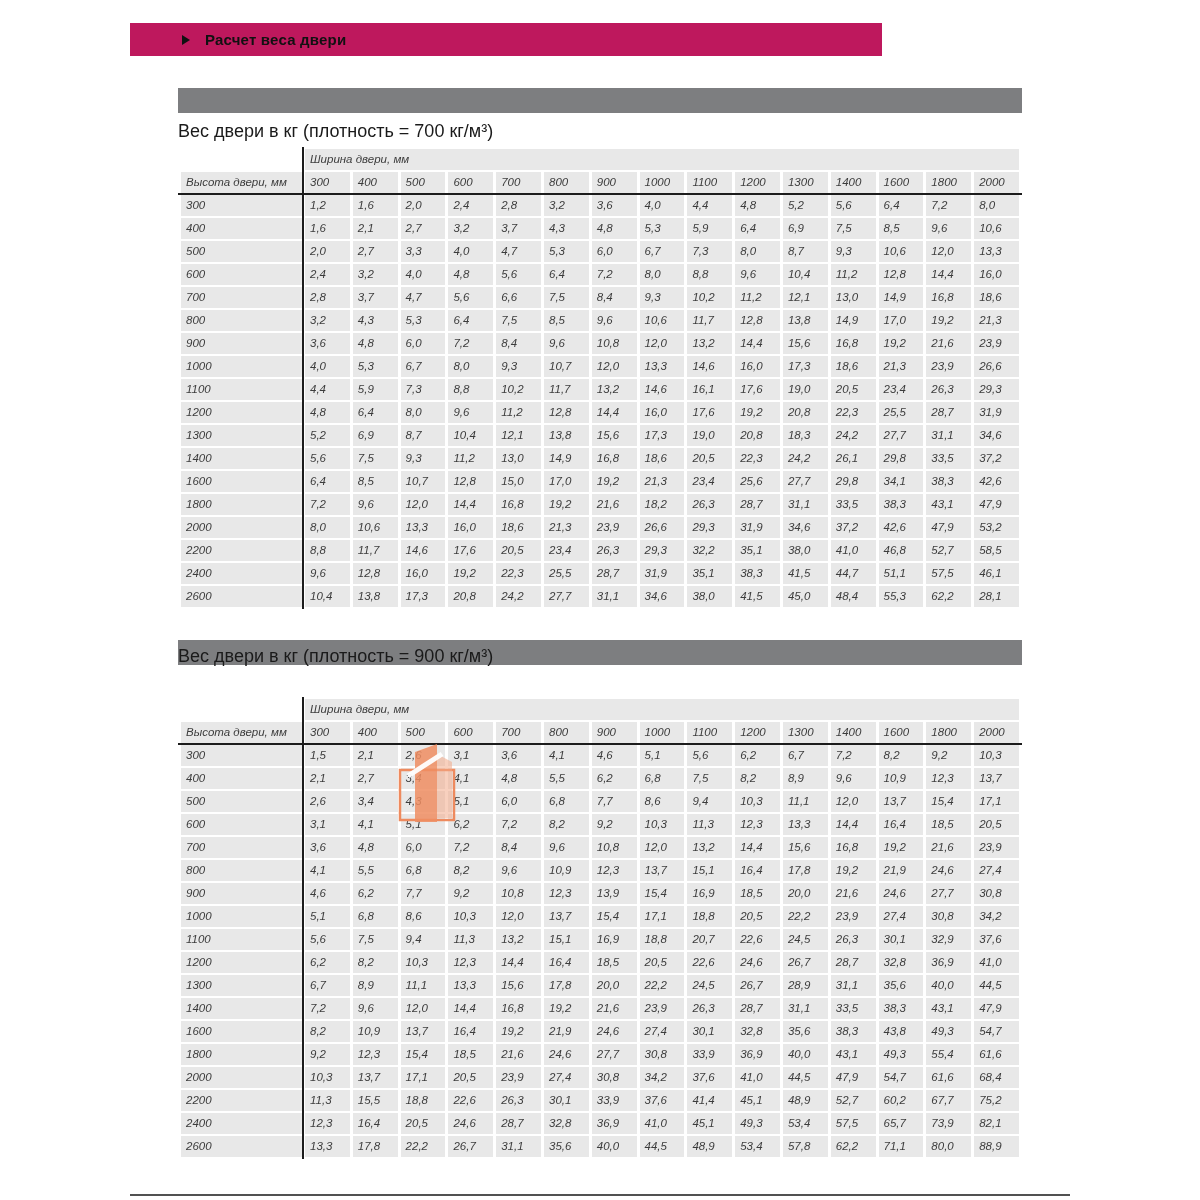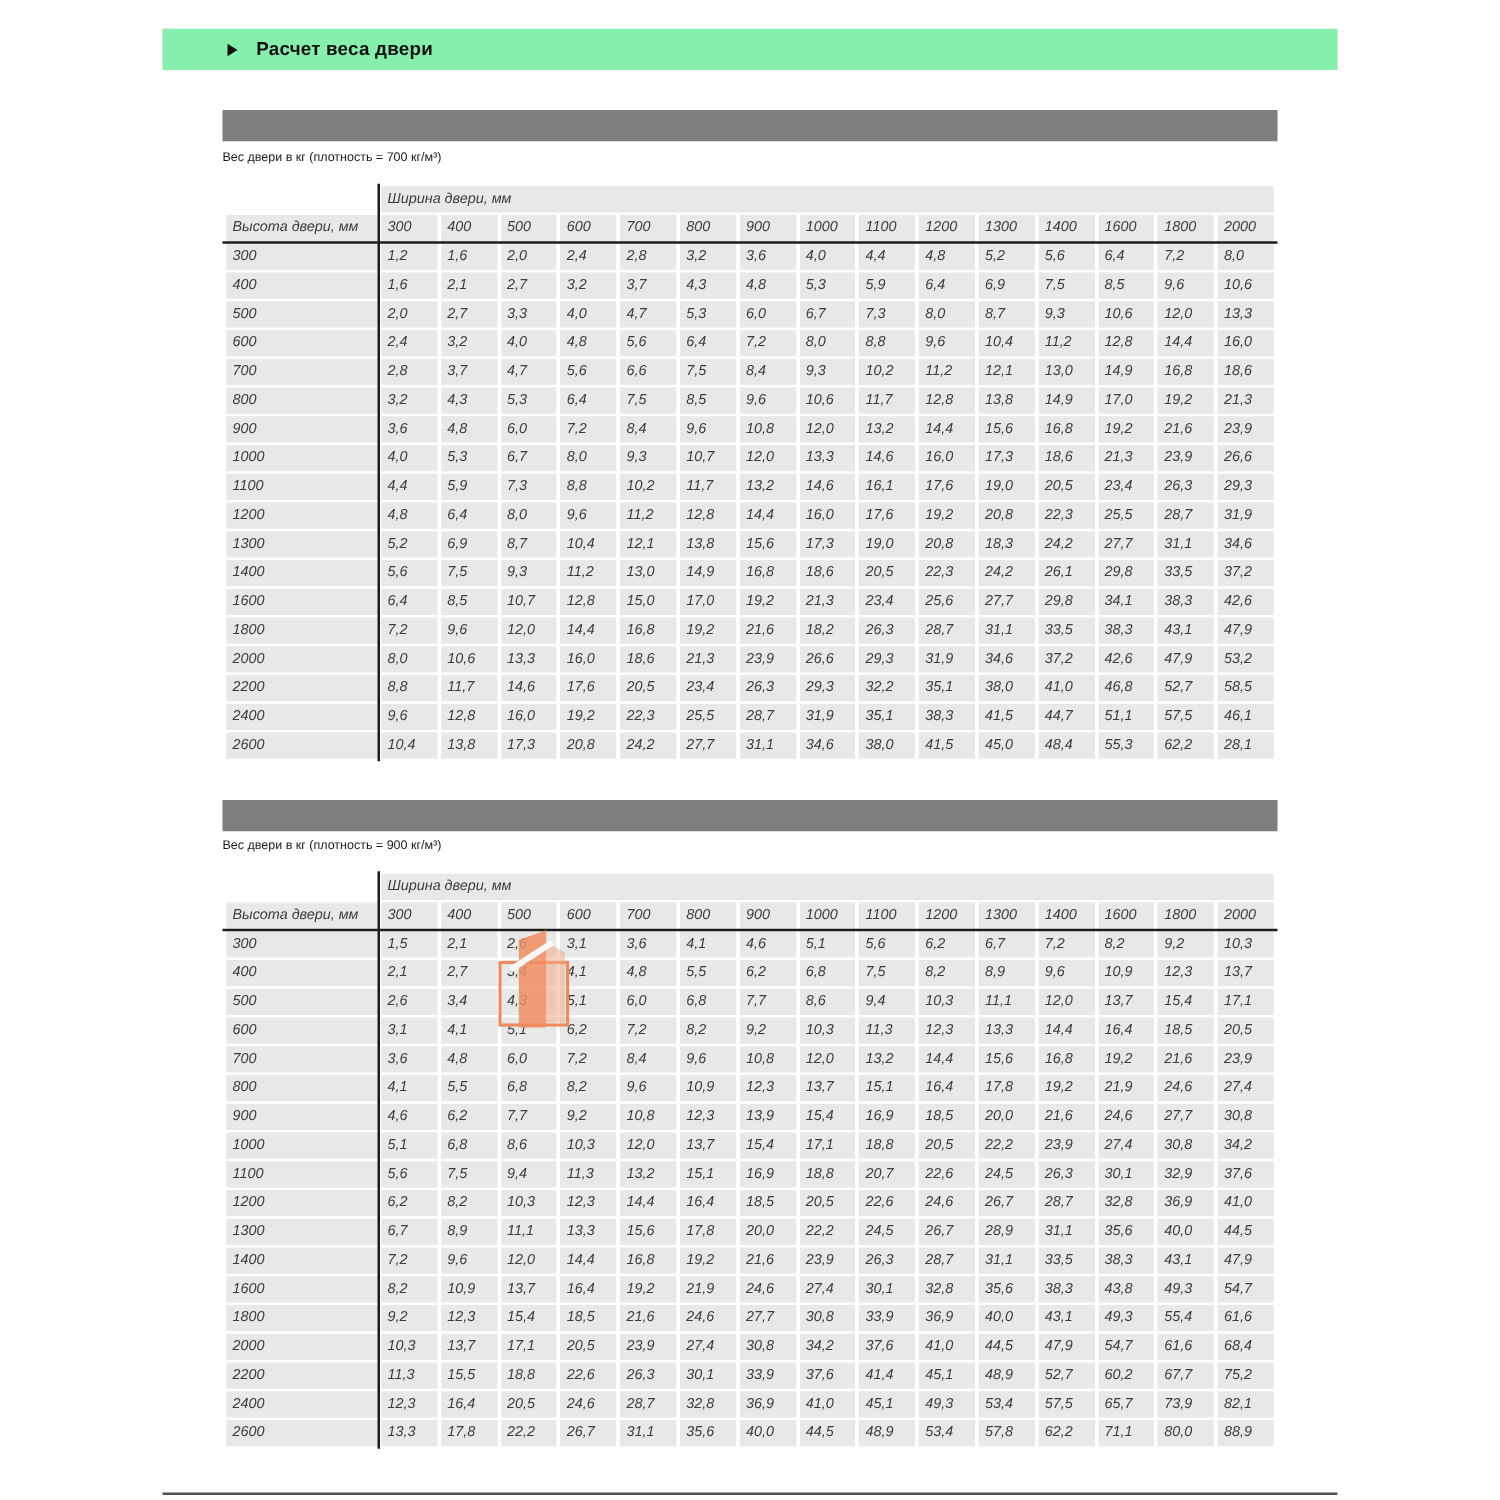--- a/index.html
+++ b/index.html
@@ -1,29 +1,29 @@
 <!DOCTYPE html>
 <html><head>
 <meta charset="utf-8">
 <style>
   html,body{margin:0;padding:0;background:#ffffff;}
   .page{position:relative;width:1200px;height:1200px;background:#ffffff;
         font-family:"Liberation Sans", sans-serif;color:#222;overflow:hidden;}
 
-  .section-band{position:absolute;left:130px;top:23px;width:940px;height:33px;
-        background:#86efac;display:flex;align-items:center;}
+  .section-band{position:absolute;left:130px;top:23px;width:752px;height:33px;
+        background:#be185d;display:flex;align-items:center;}
   .tri{width:0;height:0;border-top:5px solid transparent;border-bottom:5px solid transparent;
         border-left:8px solid #111;margin-left:52px;}
   .section-title{font-size:15px;font-weight:bold;color:#111;margin-left:15px;letter-spacing:0.2px;}
 
   .title-bar{position:absolute;left:178px;width:844px;height:25px;background:#7d7e80;}
   .bar-1{top:88px;} .bar-2{top:640px;}
 
-  .caption{position:absolute;left:178px;font-size:10px;color:#1a1a1a;}
-  .cap-1{top:121px;} .cap-2{top:671px;}
+  .caption{position:absolute;left:178px;font-size:18px;color:#1a1a1a;}
+  .cap-1{top:121px;} .cap-2{top:646px;}
 
   .tbl-wrap{position:absolute;left:178px;width:844px;font-style:italic;}
   .tbl-1{top:147px;} .tbl-2{top:697px;}
 
   table{border-collapse:separate;border-spacing:3px 2px;table-layout:fixed;width:844px;}
   th,td{height:21px;line-height:21px;font-size:11.5px;font-weight:normal;text-align:left;
         padding:0 0 0 5px;background:#e8e8e8;color:#3c3c3c;white-space:nowrap;overflow:hidden;}
   th.corner{background:transparent;}
   th.grp{background:#e8e8e8;}
 

